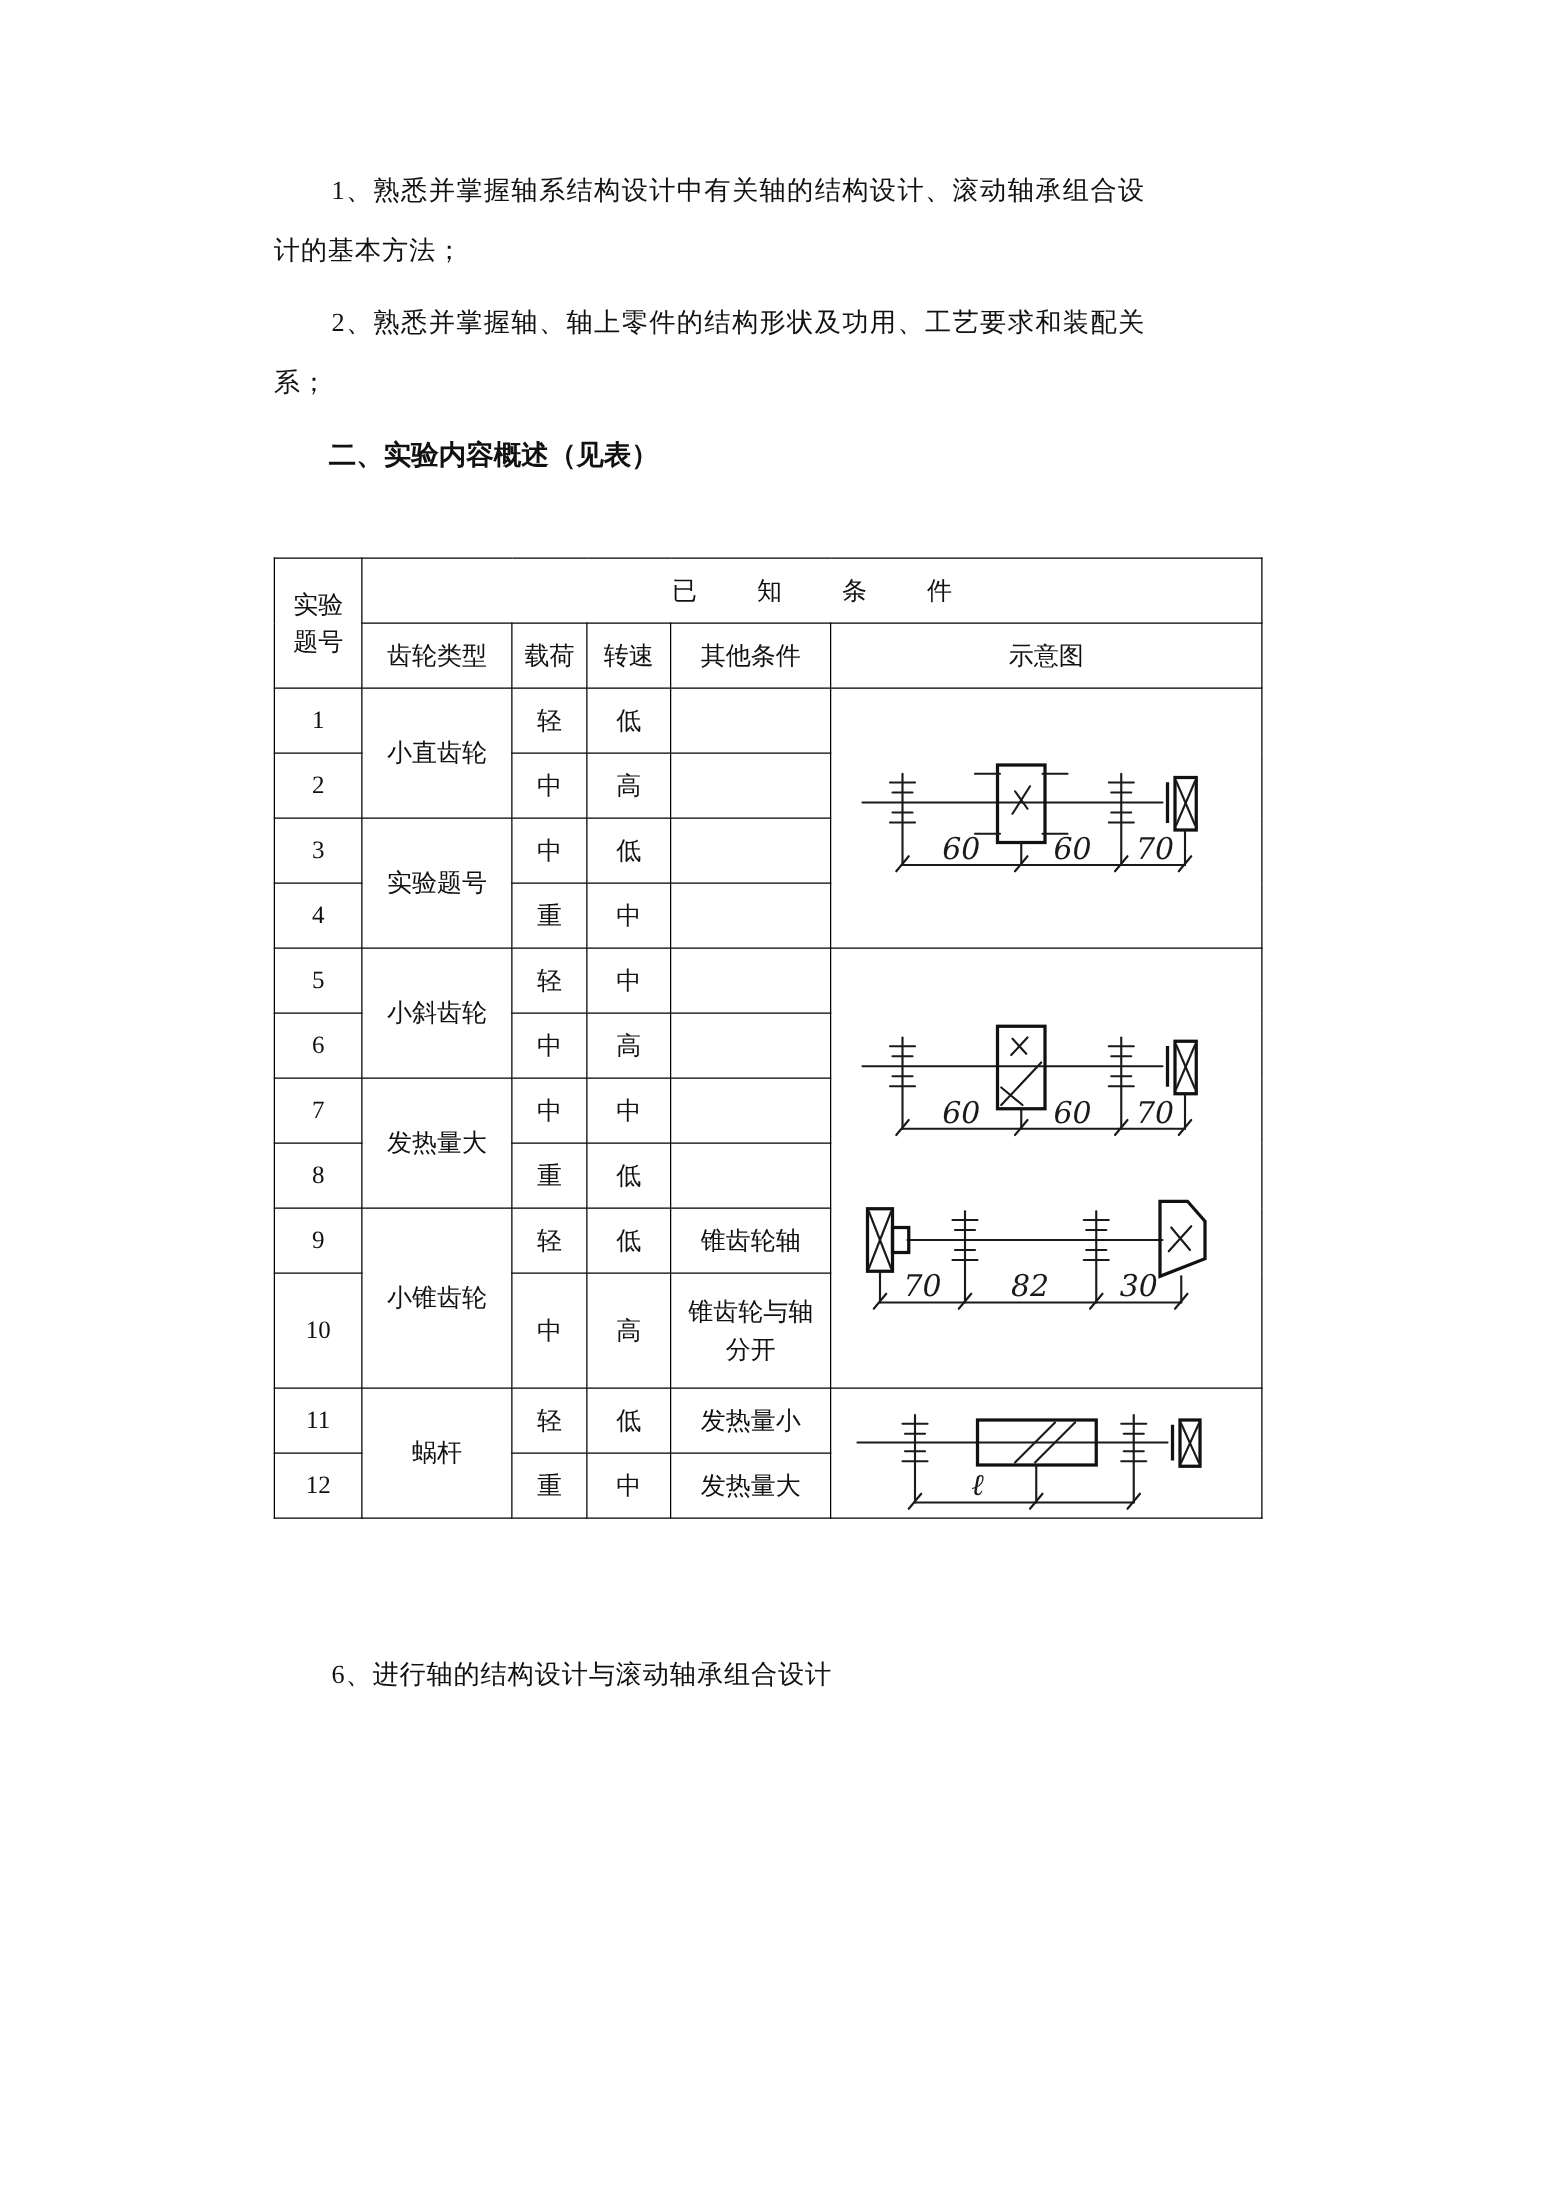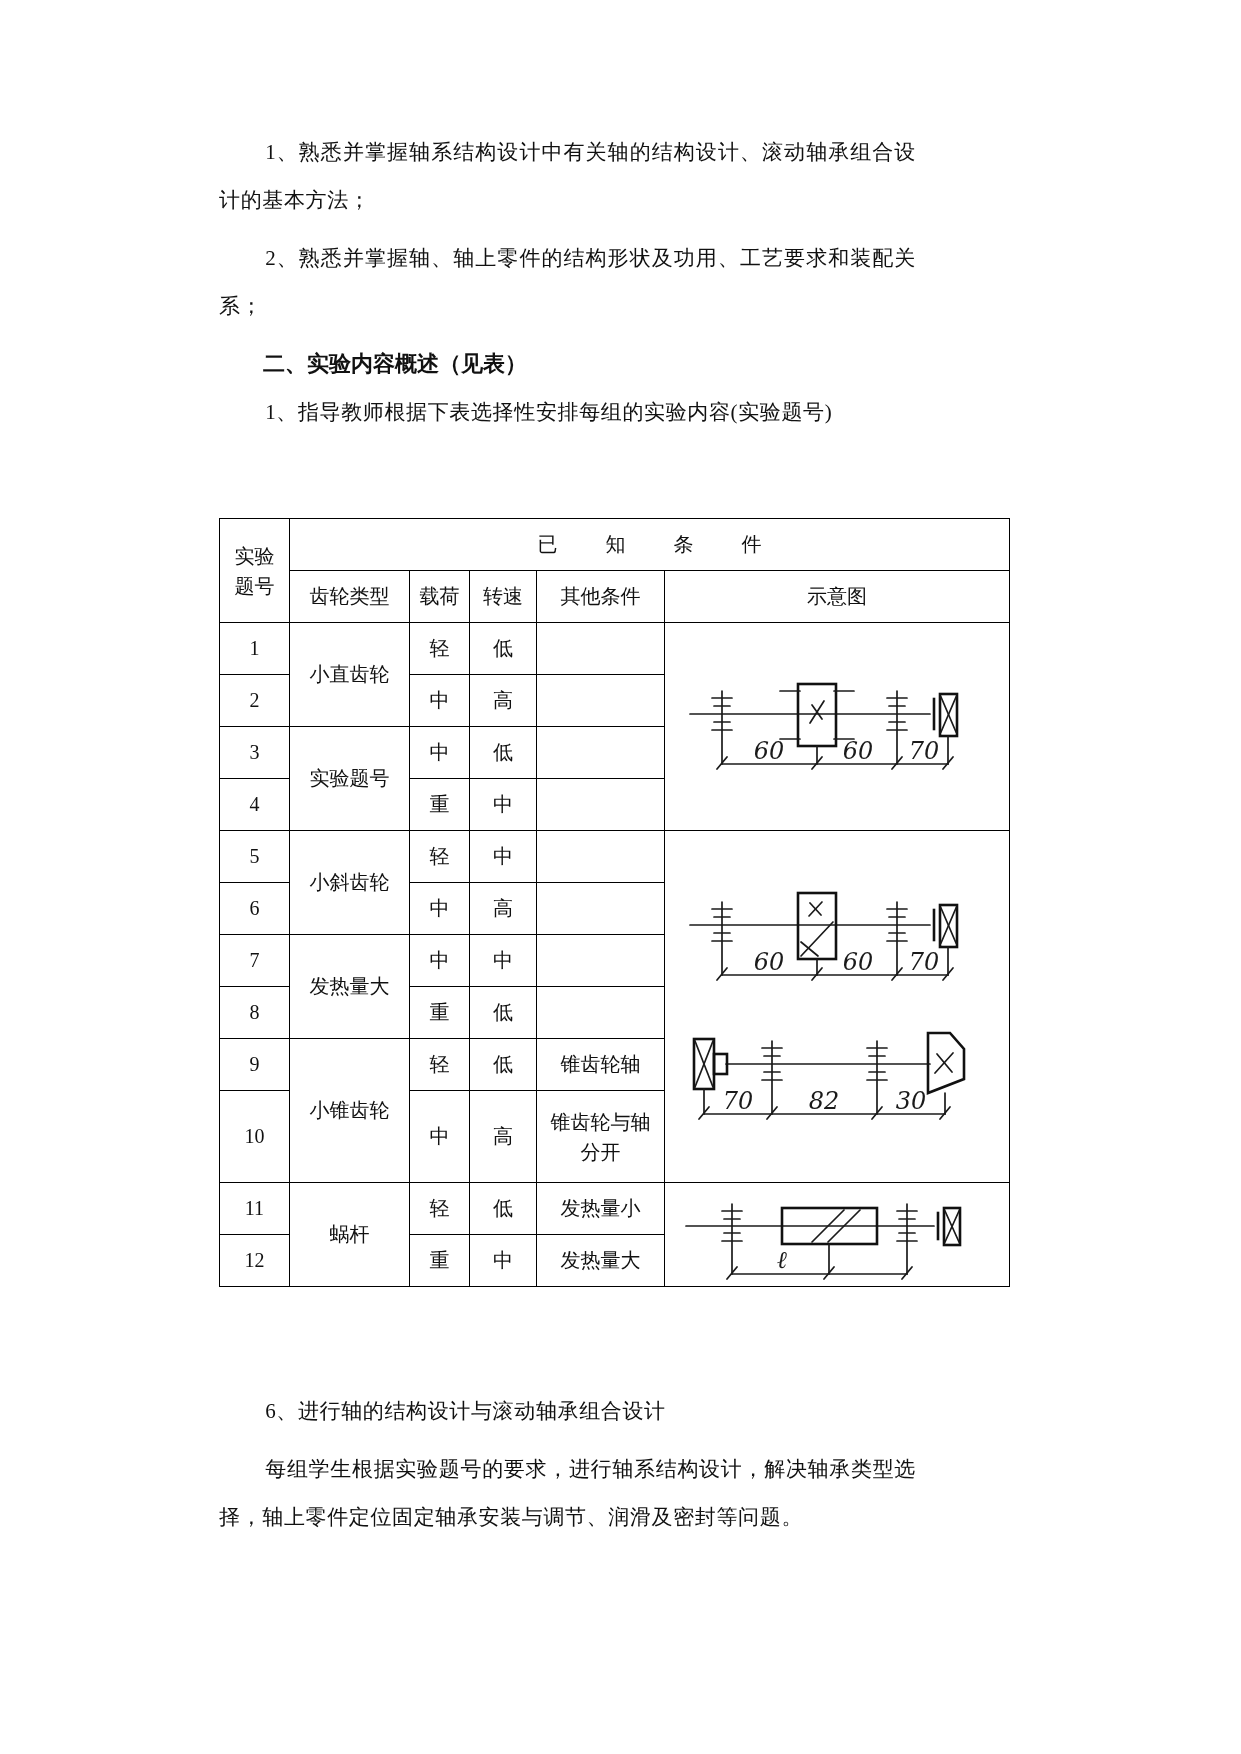--- a/index.html
+++ b/index.html
@@ -30,21 +30,21 @@
     line-height: 48px;
     text-indent: 2.0em;
     margin: 10px 0 0 0;
   }
   .note { margin-top: 0; }
 
   table.exp-table {
     border-collapse: collapse;
     table-layout: fixed;
     width: 790px;
-    margin-top: 82px;
+    margin-top: 58px;
   }
   table.exp-table td {
     border: 1.4px solid #000;
     text-align: center;
     vertical-align: middle;
     font-size: 20px;
     padding: 0 2px;
     box-sizing: border-box;
   }
   table.exp-table tr { height: 52px; }
@@ -73,21 +73,20 @@
 </style>
 </head>
 <body>
 
 <div class="page">
 
   <p class="para">1、熟悉并掌握轴系结构设计中有关轴的结构设计、滚动轴承组合设计的基本方法；</p>
   <p class="para">2、熟悉并掌握轴、轴上零件的结构形状及功用、工艺要求和装配关系；</p>
 
   <p class="heading">二、实验内容概述（见表）</p>
-  <p class="para note">1、指导教师根据下表选择性安排每组的实验内容(实验题号)</p>
 
   <table class="exp-table">
     <colgroup>
       <col style="width:70px">
         <col style="width:120px">
         <col style="width:60px">
       <col style="width:67px">
         <col style="width:128px">
         <col style="width:345px">
     </colgroup>
@@ -354,15 +353,14 @@
       <tr>
         <td>12</td>
         <td>重</td>
         <td>中</td>
         <td>发热量大</td>
       </tr>
     </tbody>
   </table>
 
   <p class="para after-table">6、进行轴的结构设计与滚动轴承组合设计</p>
-  <p class="para">每组学生根据实验题号的要求，进行轴系结构设计，解决轴承类型选择，轴上零件定位固定轴承安装与调节、润滑及密封等问题。</p>
 
 </div>
 
 </body></html>

